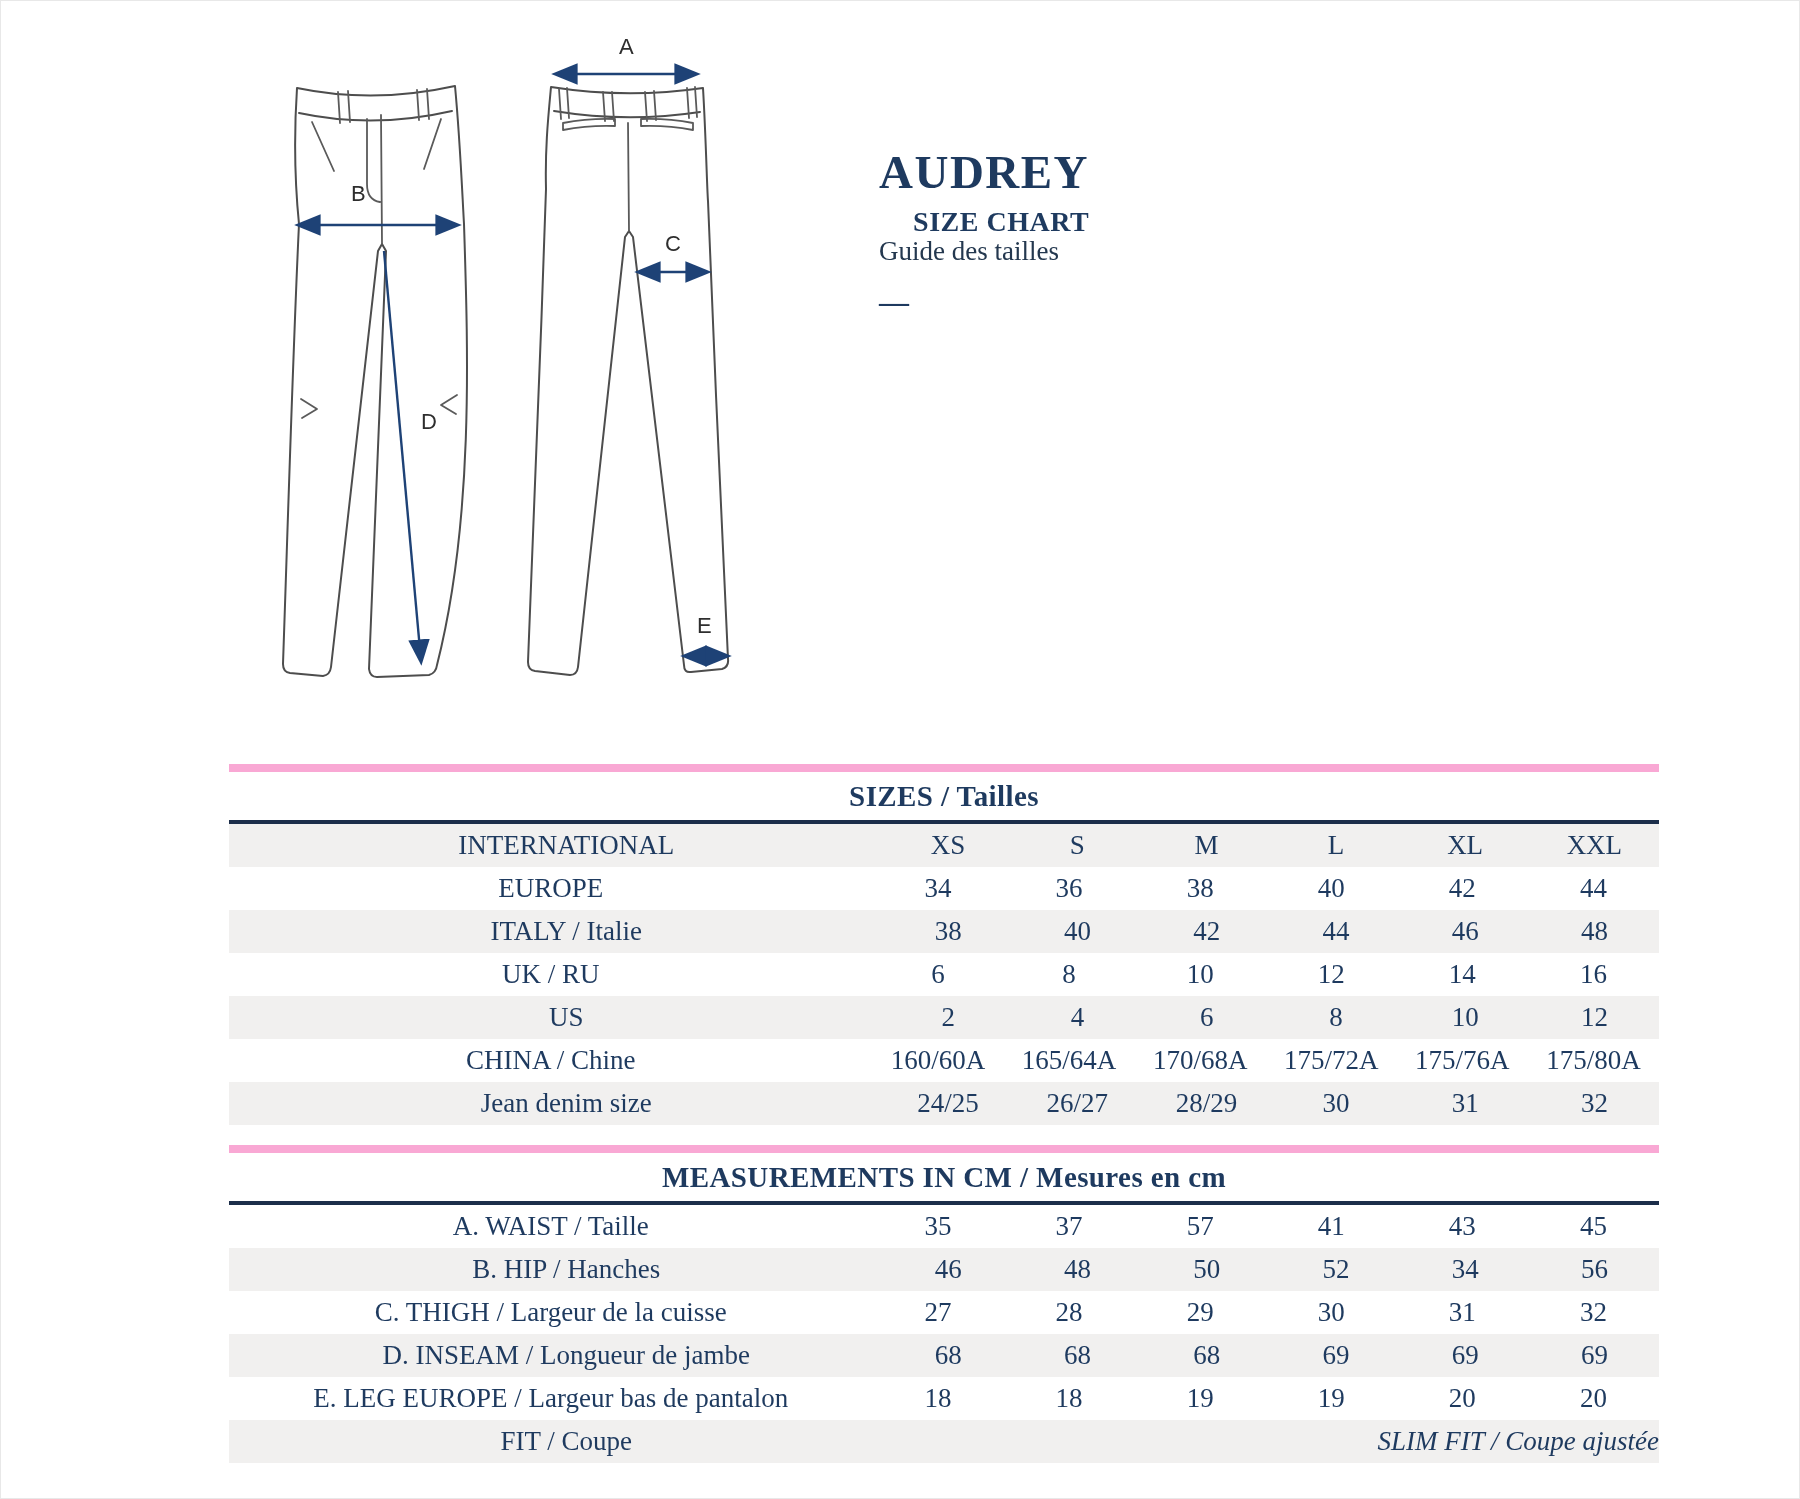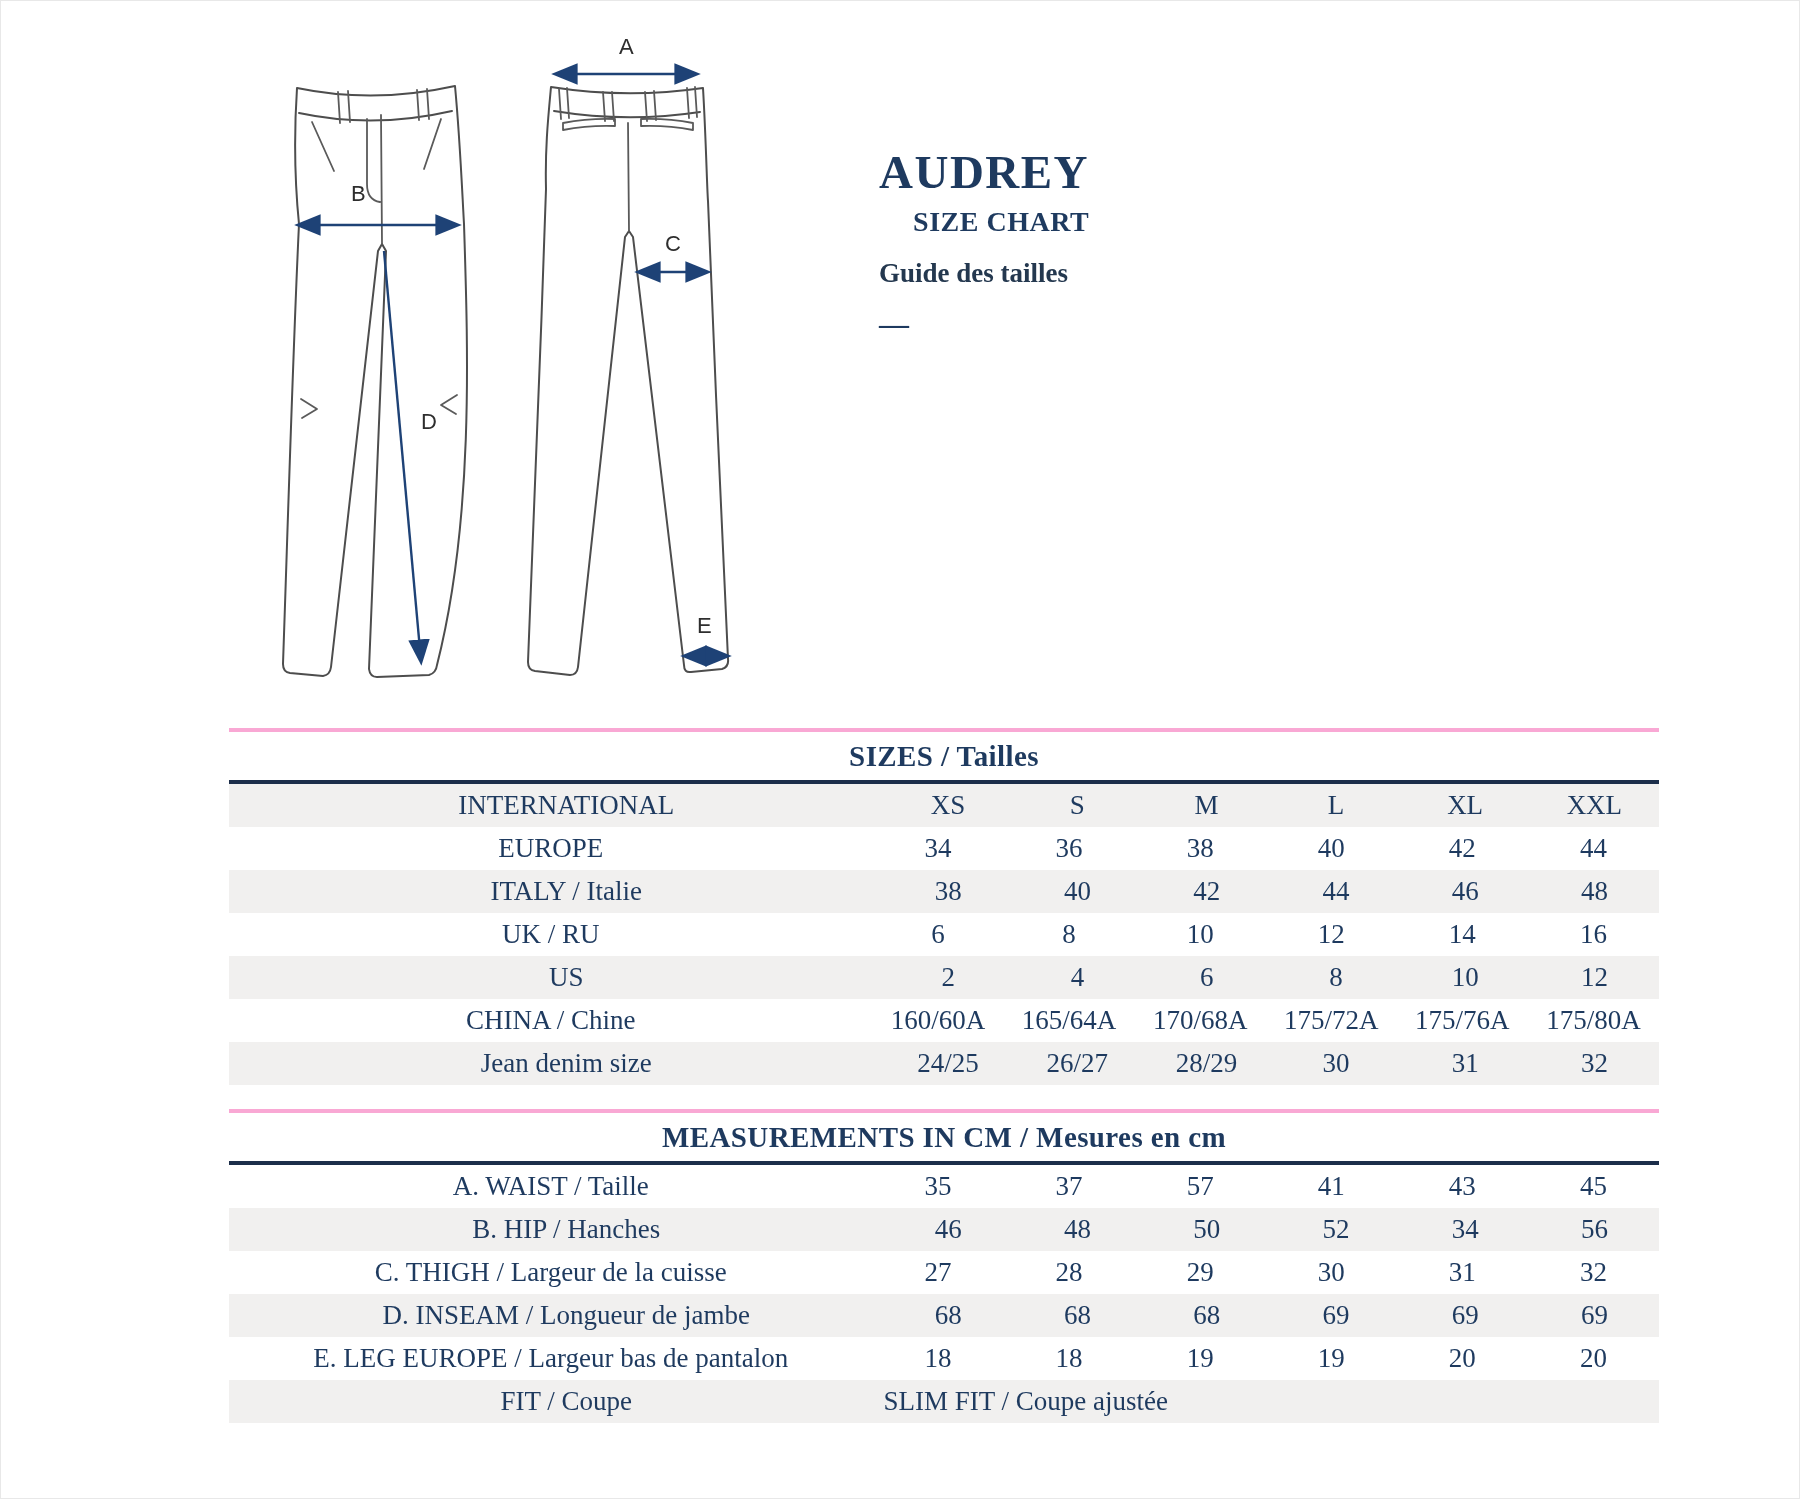--- a/index.html
+++ b/index.html
@@ -5,40 +5,40 @@
   html,body{margin:0;padding:0;background:#fff;}
   .canvas{
     position:relative;width:1800px;height:1499px;background:#ffffff;
     font-family:"Liberation Serif",serif;overflow:hidden;
     border:1px solid #e8e8e8;box-sizing:border-box;
   }
   
   .title-block{position:absolute;left:878px;top:148px;color:#1e3a5f;}
   .brand{font-size:47px;font-weight:bold;letter-spacing:1.5px;line-height:1;}
   .size-chart{font-size:28px;font-weight:bold;letter-spacing:.5px;margin-top:12px;line-height:1;text-align:right;}
-  .guide{font-size:27px;margin-top:22px;color:#24384f;line-height:1.15;font-weight:bold;}
+  .guide{font-size:27px;margin-top:0;color:#24384f;line-height:1.15;}
   .dash{font-size:30px;font-weight:bold;margin-top:20px;line-height:1;}
   
   .pants-svg{position:absolute;left:240px;top:18px;}
   .sketch{fill:none;stroke:#4d4d4d;stroke-width:2;stroke-linejoin:round;stroke-linecap:round;}
   .sketch-thin{fill:none;stroke:#5a5a5a;stroke-width:1.8;stroke-linejoin:round;stroke-linecap:round;}
   .meas{stroke:#1e4276;stroke-width:2.4;fill:none;}
   .meas-label{font-family:"Liberation Sans",sans-serif;font-size:22px;fill:#2e2e2e;}
   
   .dtable{position:absolute;left:228px;width:1430px;color:#1e3a5f;}
   #sizes-table{top:727px;}
   #measure-table{top:1108px;}
-  .thead{border-top:4px solid #f9a8d4;border-bottom:4px solid #1c2e4a;}
+  .thead{border-top:8px solid #f9a8d4;border-bottom:4px solid #1c2e4a;margin-top:36px;}
   .ttitle{height:48px;display:flex;align-items:center;justify-content:center;
           font-weight:bold;font-size:29px;letter-spacing:.4px;}
   .trow{display:flex;height:43px;align-items:center;font-size:27px;}
   .trow.alt{background:#f1f0ef;padding-left:20px;}
   .tlabel{width:45%;text-align:center;}
   .tcell{width:9.1667%;text-align:center;}
-  .tspan{width:55%;text-align:left;}
+  .tspan{width:55%;text-align:right;font-style:italic;}
 </style>
 </head>
 <body>
 
 <div class="canvas">
 
   <svg class="pants-svg" width="520" height="672" viewBox="0 0 520 672">
     <defs>
       <marker id="ah-e" orient="auto" markerWidth="11" markerHeight="9" refX="9" refY="4.5">
         <path d="M0,0 L11,4.5 L0,9 Z" fill="#1e4276"></path>

